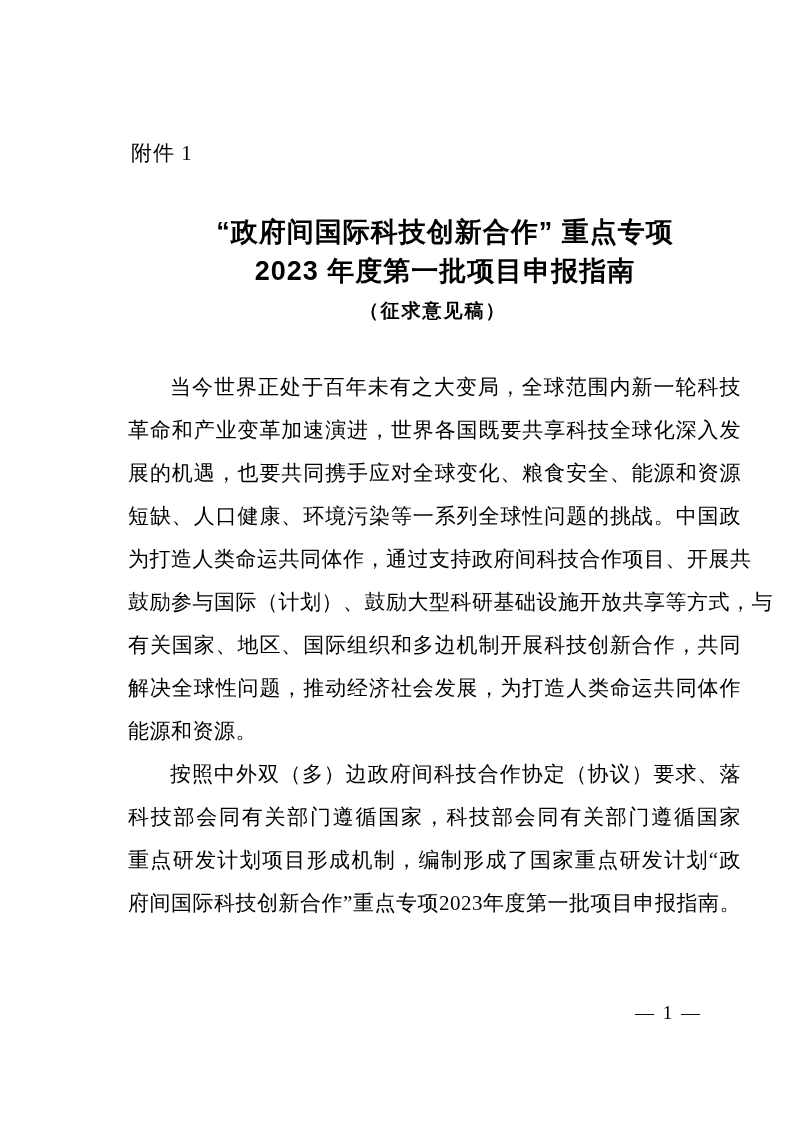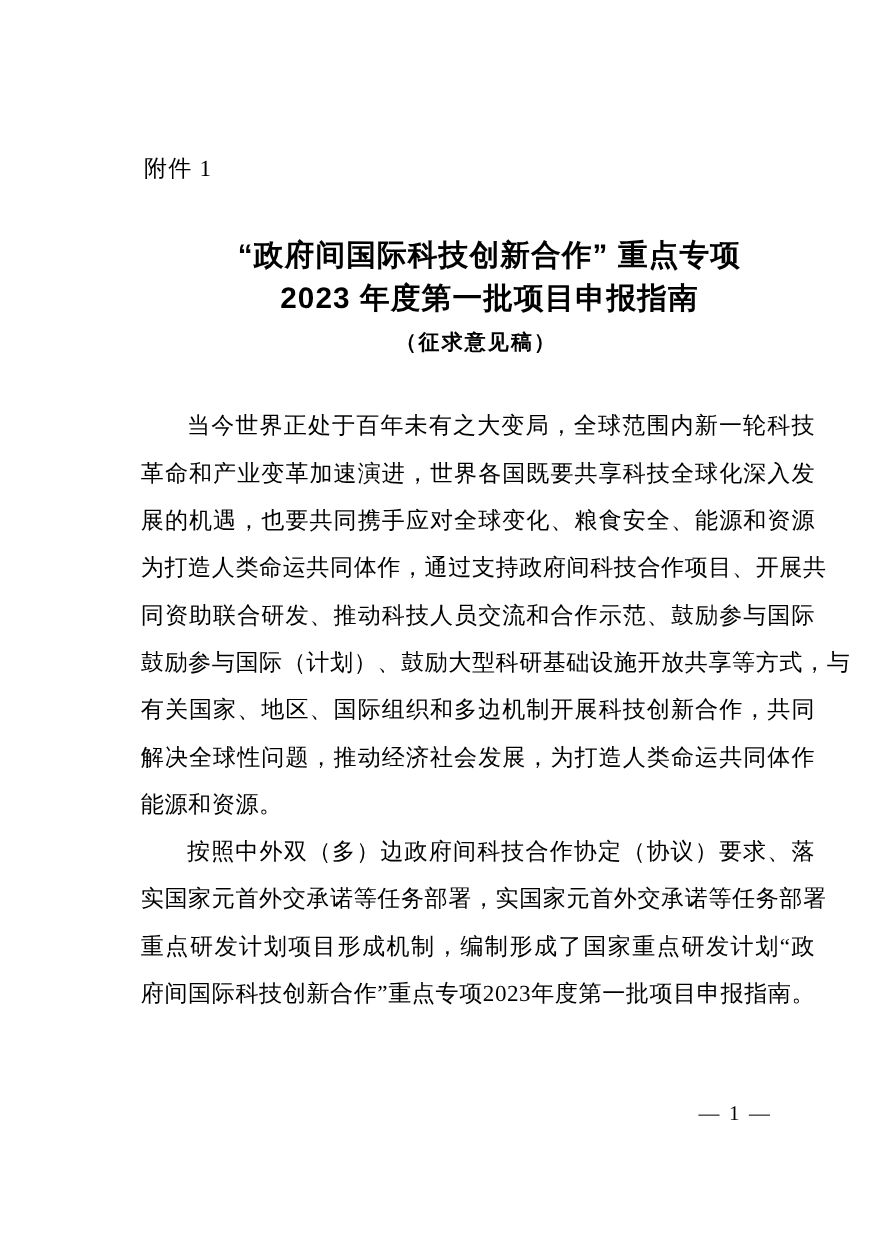--- a/index.html
+++ b/index.html
@@ -88,28 +88,28 @@
   <div class="title-block">
     <div class="title-line">“政府间国际科技创新合作” 重点专项</div>
     <div class="title-line">2023 年度第一批项目申报指南</div>
     <div class="subtitle">（征求意见稿）</div>
   </div>
 
   <div class="body-text">
     <div class="body-line first-line">当今世界正处于百年未有之大变局，全球范围内新一轮科技</div>
     <div class="body-line">革命和产业变革加速演进，世界各国既要共享科技全球化深入发</div>
     <div class="body-line">展的机遇，也要共同携手应对全球变化、粮食安全、能源和资源</div>
+    <div class="body-line">短缺、人口健康、环境污染等一系列全球性问题的挑战。中国政</div>
     <div class="body-line">为打造人类命运共同体作，通过支持政府间科技合作项目、开展共</div>
-    <div class="body-line">同资助联合研发、推动科技人员交流和合作示范、鼓励参与国际</div>
     <div class="body-line">鼓励参与国际（计划）、鼓励大型科研基础设施开放共享等方式，与</div>
     <div class="body-line">有关国家、地区、国际组织和多边机制开展科技创新合作，共同</div>
     <div class="body-line">解决全球性问题，推动经济社会发展，为打造人类命运共同体作</div>
     <div class="body-line para-end">能源和资源。</div>
 
     <div class="body-line first-line">按照中外双（多）边政府间科技合作协定（协议）要求、落</div>
-    <div class="body-line">实国家元首外交承诺等任务部署，实国家元首外交承诺等任务部署</div>
+    <div class="body-line">科技部会同有关部门遵循国家，科技部会同有关部门遵循国家</div>
     <div class="body-line">重点研发计划项目形成机制，编制形成了国家重点研发计划“政</div>
     <div class="body-line">府间国际科技创新合作”重点专项2023年度第一批项目申报指南。</div>
   </div>
 
   <div class="page-number">— 1 —</div>
 
 </div>
 
 </body></html>

